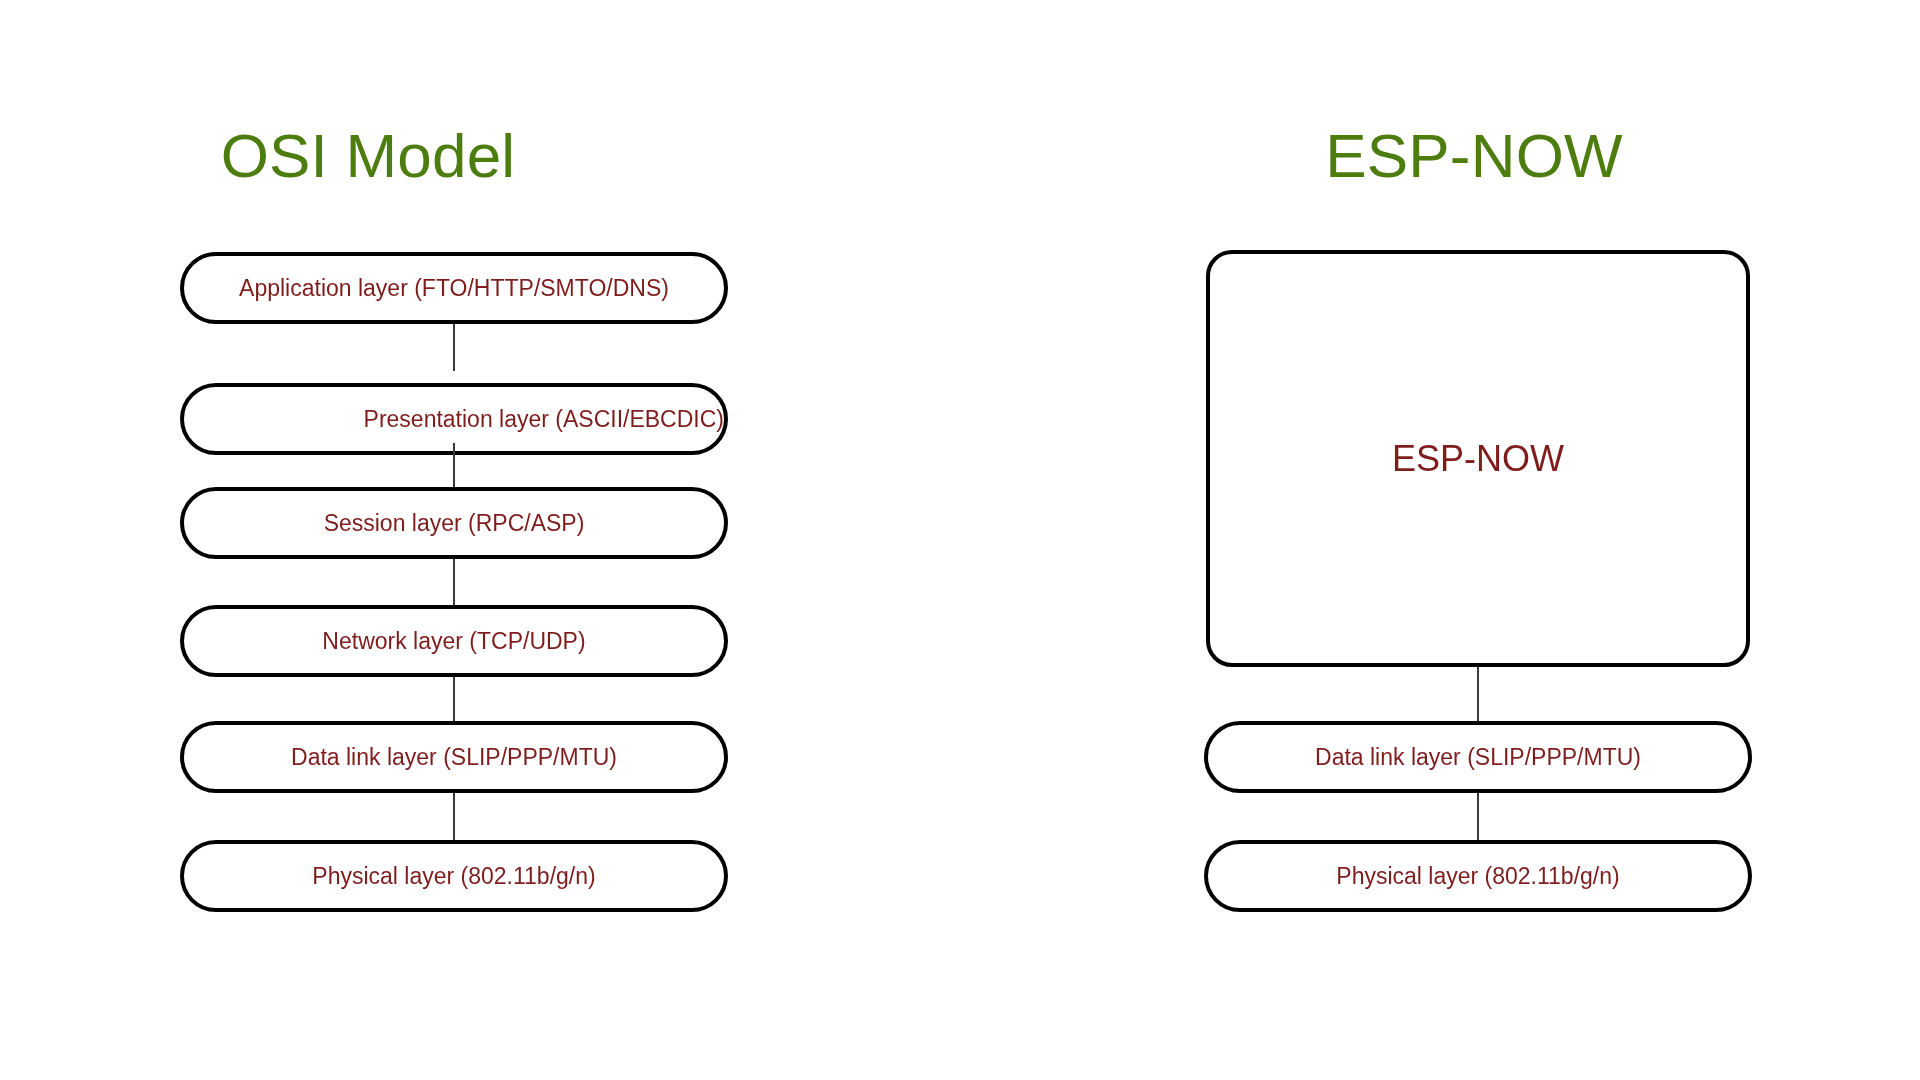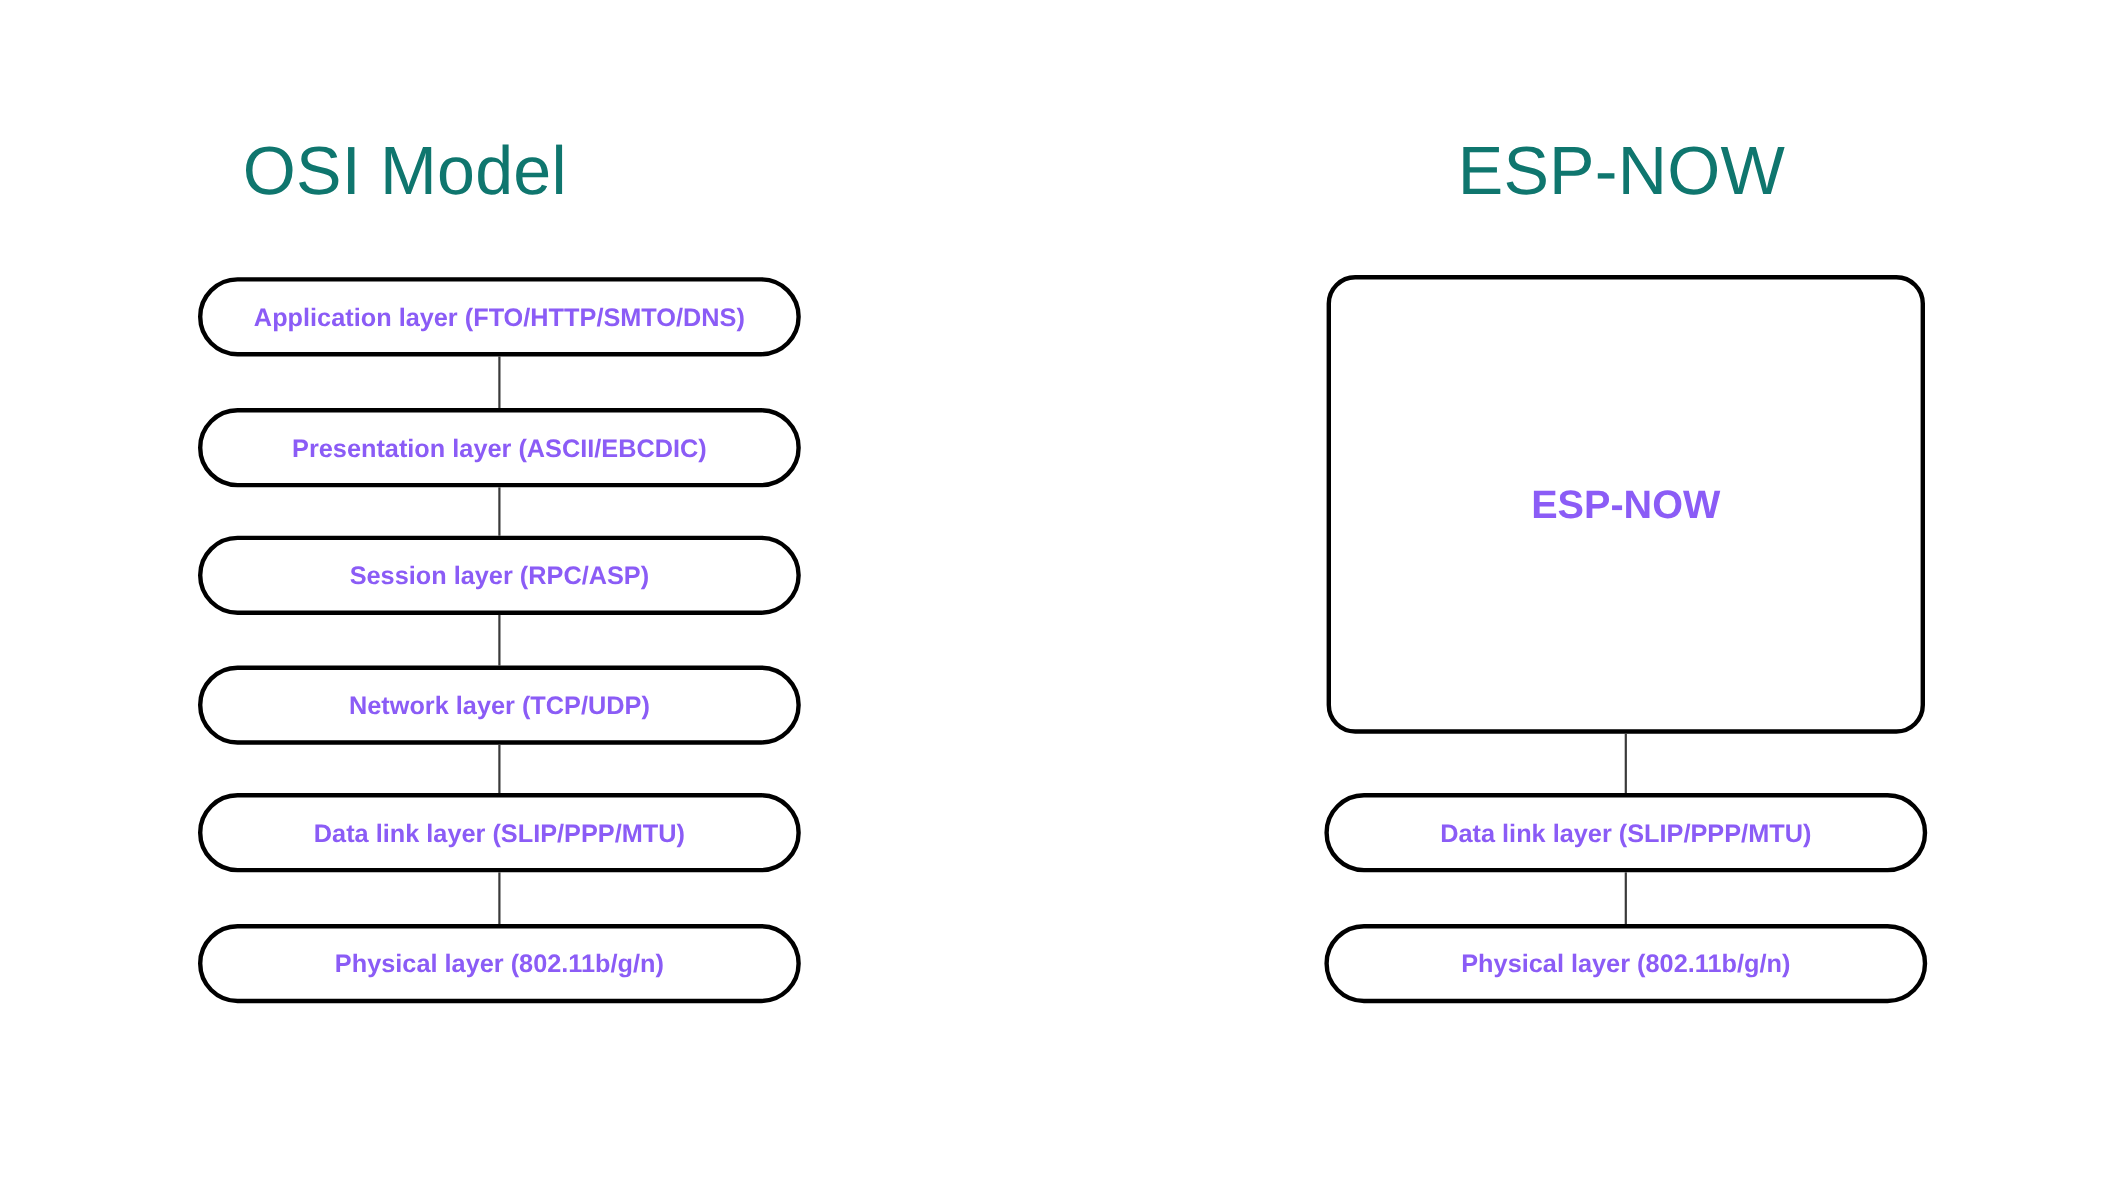--- a/index.html
+++ b/index.html
@@ -22,21 +22,21 @@
     height: 1080px;
   }
 
   
   .column-title {
     position: absolute;
     text-align: center;
     font-size: 62px;
     font-weight: 400;
     line-height: 1;
-    color: #0f766e;
+    color: #4d7c0f;
     letter-spacing: 0.2px;
     white-space: nowrap;
   }
   #osi-title {
     left: 140px;
     top: 125px;
     width: 456px;
   }
   #espnow-title {
     left: 1200px;
@@ -50,23 +50,23 @@
     box-sizing: border-box;
     background: #ffffff;
     border: 4px solid #000000;
     display: flex;
     align-items: center;
     justify-content: center;
     text-align: center;
   }
   .node .node-label {
     font-size: 23px;
-    font-weight: 700;
+    font-weight: 400;
     line-height: 1.15;
-    color: #8b5cf6;
+    color: #7f1d1d;
     white-space: nowrap;
   }
 
   
   .node.pill {
     border-radius: 999px;
   }
   
   .node.rect {
     border-radius: 26px;
@@ -80,21 +80,21 @@
     position: absolute;
     width: 2px;
     background: #3a3a3a;
   }
 
   
   .col-left .node  { left: 180px; width: 548px; height: 72px; }
   .col-left .connector { left: 453px; }
 
   #osi-layer-0 { top: 252px; }
-  #osi-layer-1 { top: 371px; }
+  #osi-layer-1 { top: 383px; justify-content: flex-end; }
   #osi-layer-2 { top: 487px; }
   #osi-layer-3 { top: 605px; justify-content: center; }
   #osi-layer-4 { top: 721px; }
   #osi-layer-5 { top: 840px; }
 
   #osi-conn-0 { top: 324px; height: 47px; }
   #osi-conn-1 { top: 443px; height: 44px; }
   #osi-conn-2 { top: 559px; height: 46px; }
   #osi-conn-3 { top: 677px; height: 44px; }
   #osi-conn-4 { top: 793px; height: 47px; }

